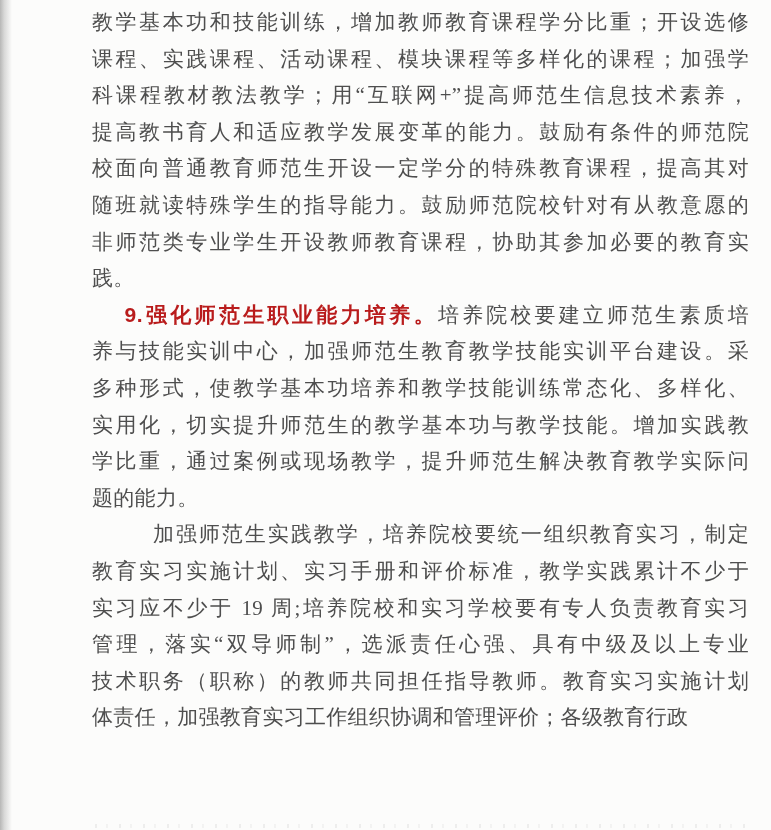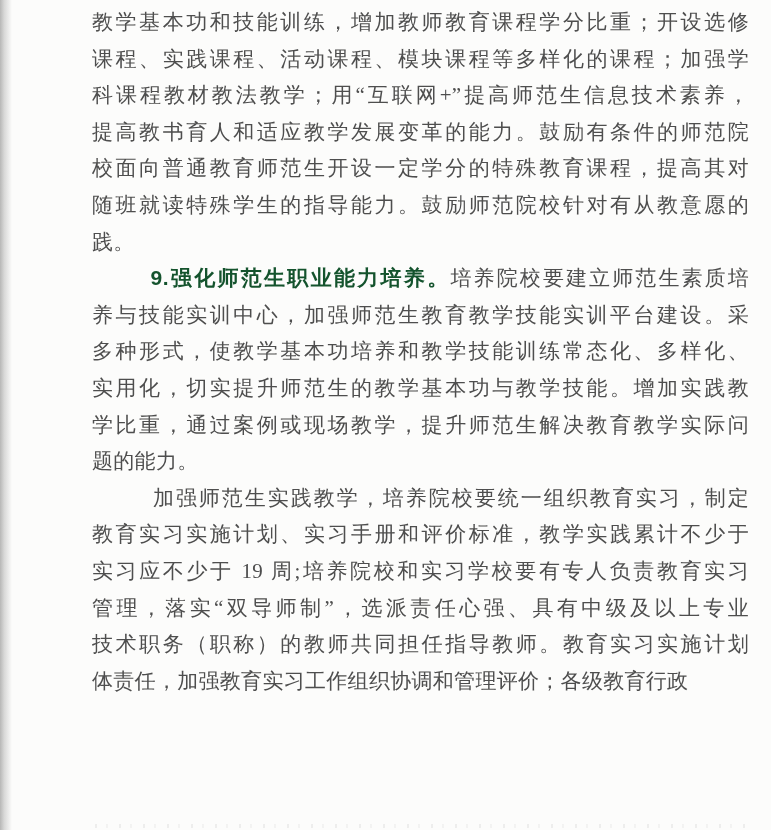--- a/index.html
+++ b/index.html
@@ -41,24 +41,23 @@
     text-align-last: justify;
     white-space: nowrap;
   }
   .line.para-end {
     text-align-last: left;
   }
   .indent-sm { text-indent: 1.55em; }
   .indent-lg { text-indent: 2.9em; }
   .line b {
     font-weight: 700;
-    color: #14532d;
+    color: #b91c1c;
     font-family: "Liberation Sans", "DejaVu Sans", sans-serif;
     letter-spacing: 0.5px;
-    margin-left: 26px;
   }
   
   .cutoff-strip {
     position: absolute;
     left: 95px;
     top: 824px;
     width: 650px;
     height: 4px;
     background: repeating-linear-gradient(
       to right,
@@ -76,20 +75,21 @@
 
 <div class="page">
   <div class="edge-shadow-left"></div>
   <div class="content">
       <div class="line">教学基本功和技能训练，增加教师教育课程学分比重；开设选修</div>
       <div class="line">课程、实践课程、活动课程、模块课程等多样化的课程；加强学</div>
       <div class="line">科课程教材教法教学；用“互联网+”提高师范生信息技术素养，</div>
       <div class="line">提高教书育人和适应教学发展变革的能力。鼓励有条件的师范院</div>
       <div class="line">校面向普通教育师范生开设一定学分的特殊教育课程，提高其对</div>
       <div class="line">随班就读特殊学生的指导能力。鼓励师范院校针对有从教意愿的</div>
+      <div class="line">非师范类专业学生开设教师教育课程，协助其参加必要的教育实</div>
       <div class="line para-end">践。</div>
       <div class="line indent-sm"><b>9.强化师范生职业能力培养。</b>培养院校要建立师范生素质培</div>
       <div class="line">养与技能实训中心，加强师范生教育教学技能实训平台建设。采</div>
       <div class="line">多种形式，使教学基本功培养和教学技能训练常态化、多样化、</div>
       <div class="line">实用化，切实提升师范生的教学基本功与教学技能。增加实践教</div>
       <div class="line">学比重，通过案例或现场教学，提升师范生解决教育教学实际问</div>
       <div class="line para-end">题的能力。</div>
       <div class="line indent-lg">加强师范生实践教学，培养院校要统一组织教育实习，制定</div>
       <div class="line">教育实习实施计划、实习手册和评价标准，教学实践累计不少于</div>
       <div class="line">实习应不少于 19 周;培养院校和实习学校要有专人负责教育实习</div>

